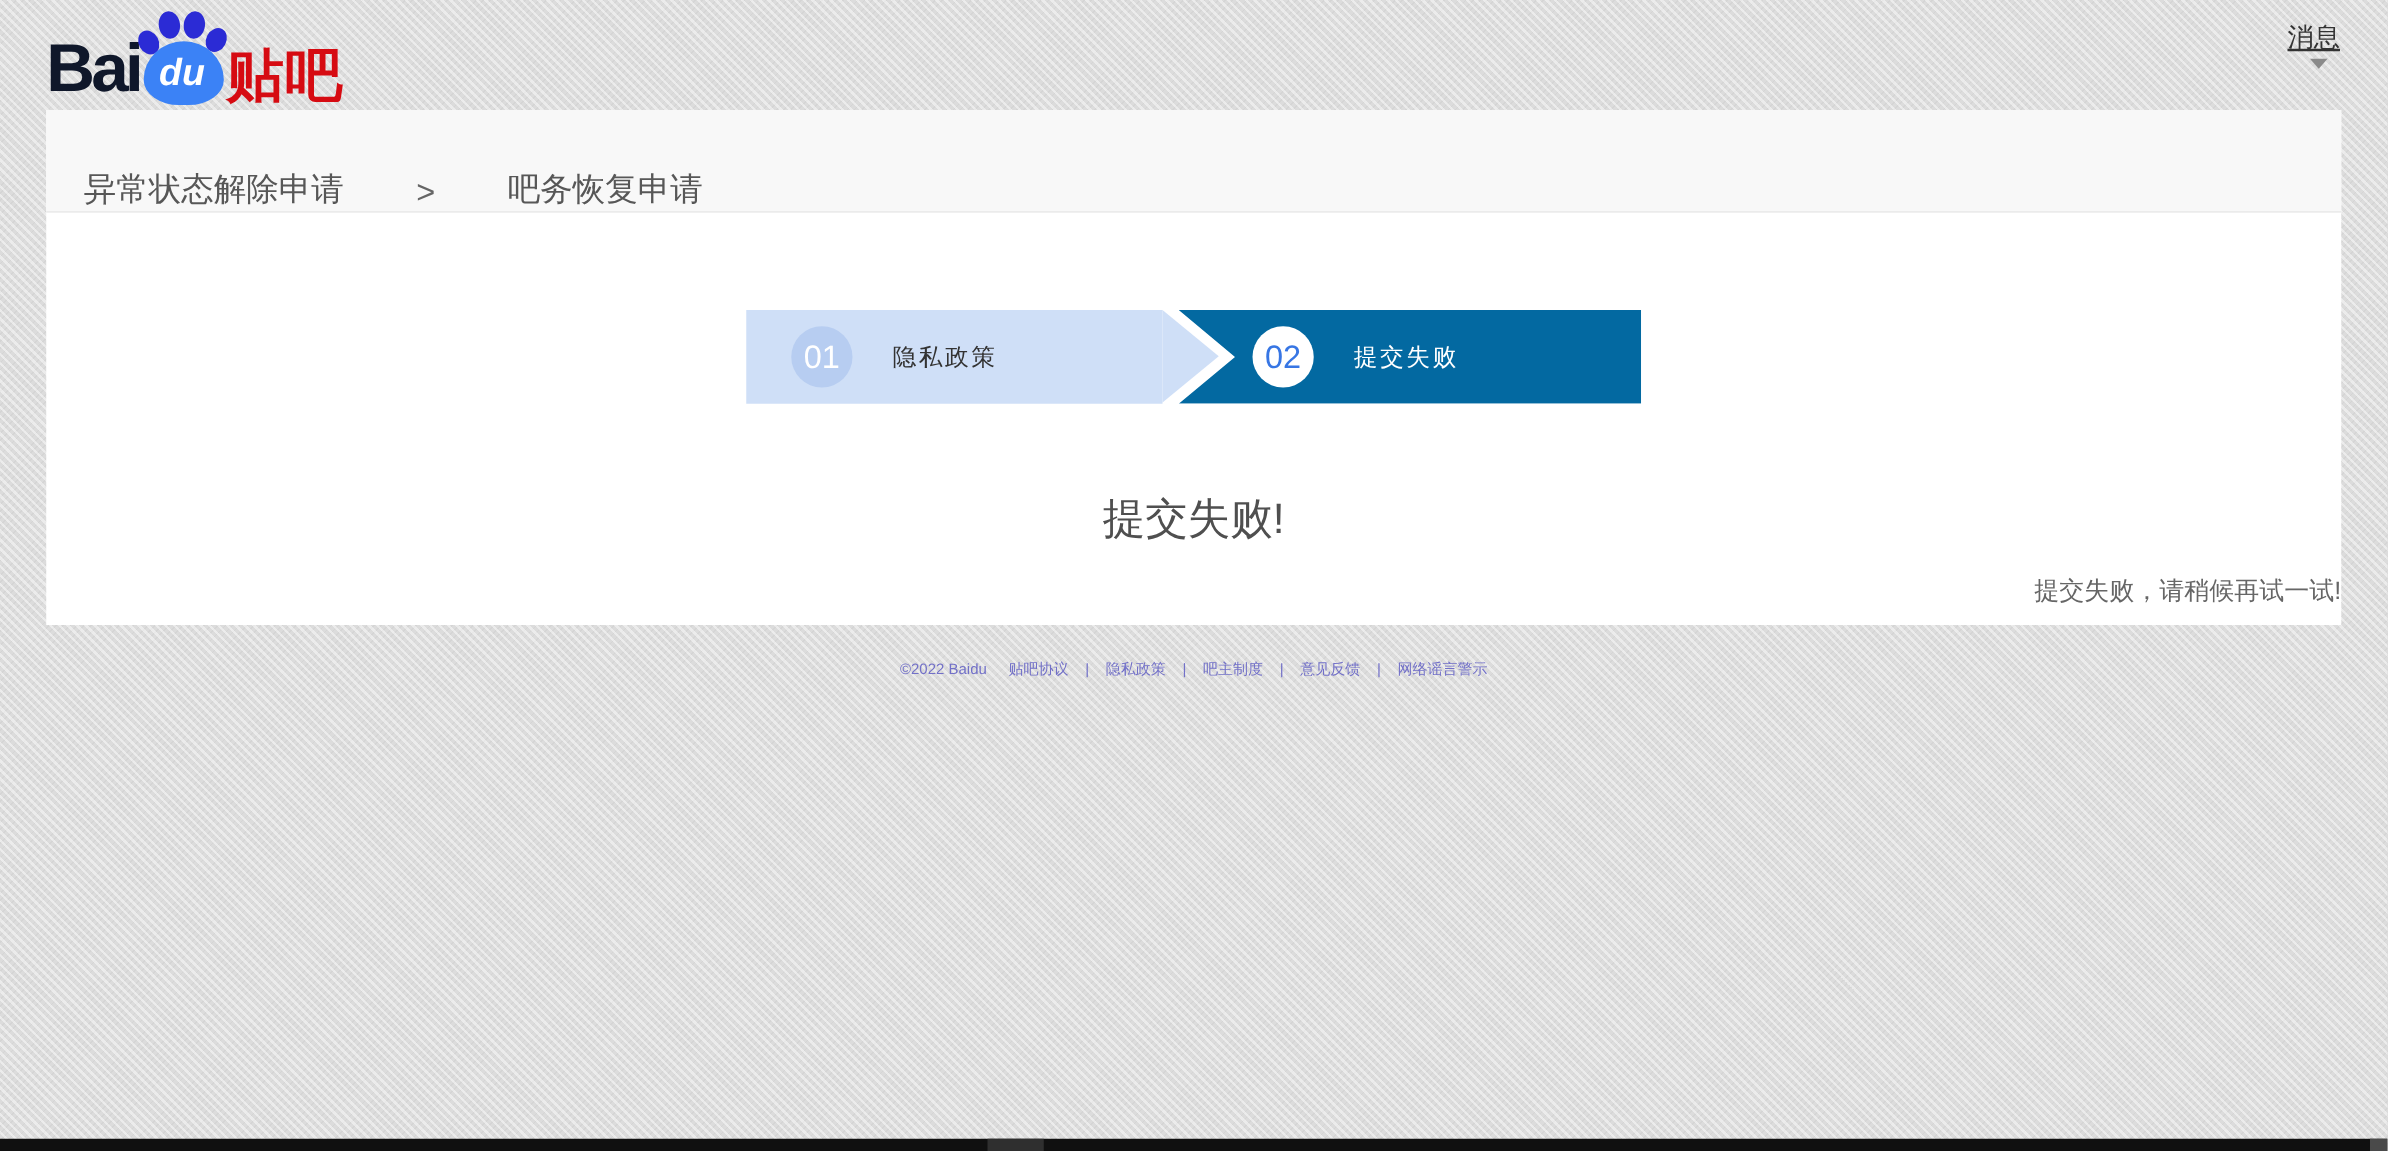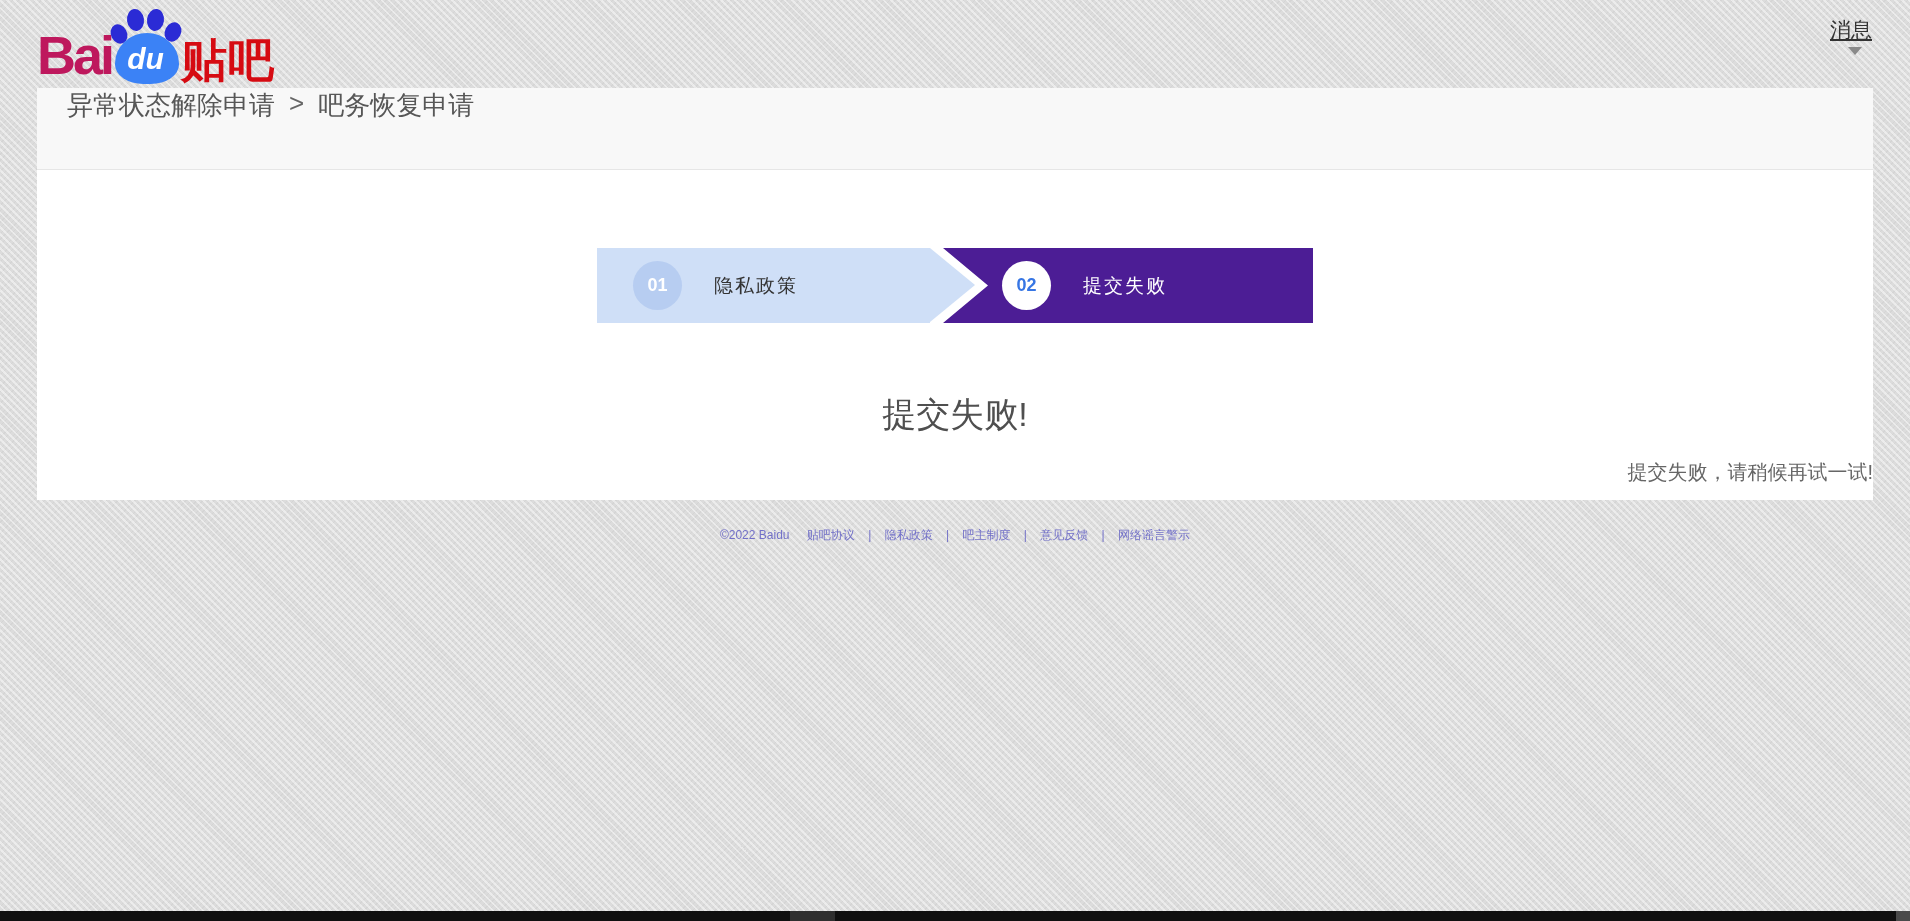--- a/index.html
+++ b/index.html
@@ -11,21 +11,21 @@
       repeating-linear-gradient(-45deg, rgba(200,200,200,.35) 0 1px, rgba(200,200,200,0) 1px 4px),
       #dcdcdc;
     position:relative;
   }
 
   
   .topbar { height:88px; position:relative; }
   .logo { position:absolute; left:37px; top:8px; display:flex; align-items:flex-end; cursor:pointer; }
   .logo-bai {
     font-size:54px; font-weight:bold; line-height:1;
-    color:#be185d; letter-spacing:-3px; padding-bottom:2px;
+    color:#0f172a; letter-spacing:-3px; padding-bottom:2px;
   }
   .paw { position:relative; width:74px; height:76px; margin-left:-2px; }
   .paw i { position:absolute; background:#2b2bd5; border-radius:50%; }
   .toe1 { left:1px;  top:16px; width:16px; height:20px; transform:rotate(-28deg); }
   .toe2 { left:17px; top:1px;  width:17px; height:22px; transform:rotate(-8deg); }
   .toe3 { left:37px; top:1px;  width:17px; height:22px; transform:rotate(8deg); }
   .toe4 { left:55px; top:14px; width:16px; height:20px; transform:rotate(28deg); }
   .pad  {
     position:absolute; left:5px; top:25px; width:64px; height:51px;
     background:#3b82f6; border-radius:52% 52% 46% 46% / 62% 62% 40% 40%;
@@ -41,43 +41,43 @@
   .caret {
     width:0; height:0; margin-left:8px; margin-top:3px;
     border-left:7px solid transparent; border-right:7px solid transparent;
     border-top:8px solid #8a8a8a;
   }
 
   
   .panel { margin:0 37px; width:1836px; height:412px; background:#fff; }
   .breadcrumb-band {
     height:82px; background:#f8f8f8; border-bottom:1px solid #e6e6e6;
-    display:flex; align-items:flex-start; padding-left:30px;
-    font-size:26px; color:#575757;
+    display:flex; align-items:flex-end; padding-left:30px;
+    font-size:26px; color:#575757;gap:44px;
   }
   .breadcrumb-band .sep { margin:0 14px; color:#666; }
 
   
   .stepper { width:716px; height:75px; display:flex; margin:78px auto 0; }
   .step { display:flex; align-items:center; }
   .step1 { width:333px; background:#cfdff7; position:relative; padding-left:36px; }
   .step1::after {
     content:""; position:absolute; left:100%; top:0; z-index:2;
     border-left:45px solid #cfdff7;
     border-top:37.5px solid transparent; border-bottom:37.5px solid transparent;
   }
   .step2 {
-    flex:1; background:#4c1d95; padding-left:72px;
+    flex:1; background:#0369a1; padding-left:72px;
     clip-path:polygon(13px 0%, 58px 50%, 13px 100%, 100% 100%, 100% 0%);
     text-align:right;
   }
   .step-circle {
     width:49px; height:49px; border-radius:50%; flex:0 0 49px;
     display:flex; align-items:center; justify-content:center;
-    font-size:18px; font-weight:bold;
+    font-size:26px; font-weight:normal;
   }
   .step1 .step-circle { background:#b7cdf1; color:#fff; }
   .step2 .step-circle { background:#fff; color:#3776e4; }
   .step-label { margin-left:32px; font-size:19px; letter-spacing:2px; }
   .step1 .step-label { color:#333; }
   .step2 .step-label { color:#fff; }
 
   
   .result-title { margin-top:69px; text-align:center; font-size:34px; color:#4f4f4f; }
   .result-msg { margin-top:21px; text-align:right; font-size:20px; color:#666; }

